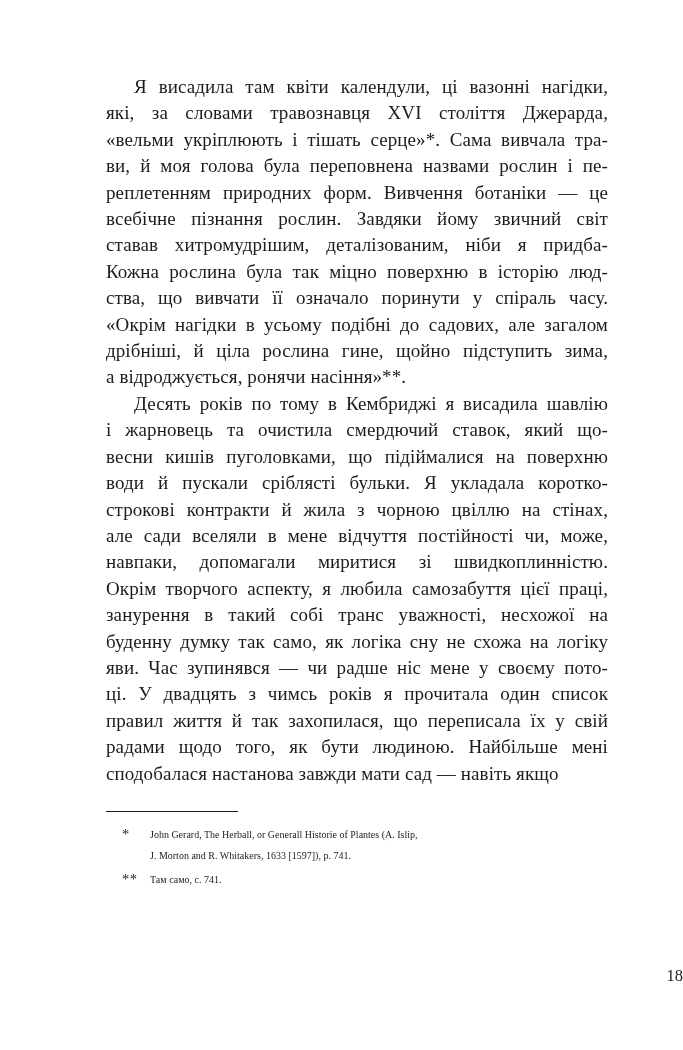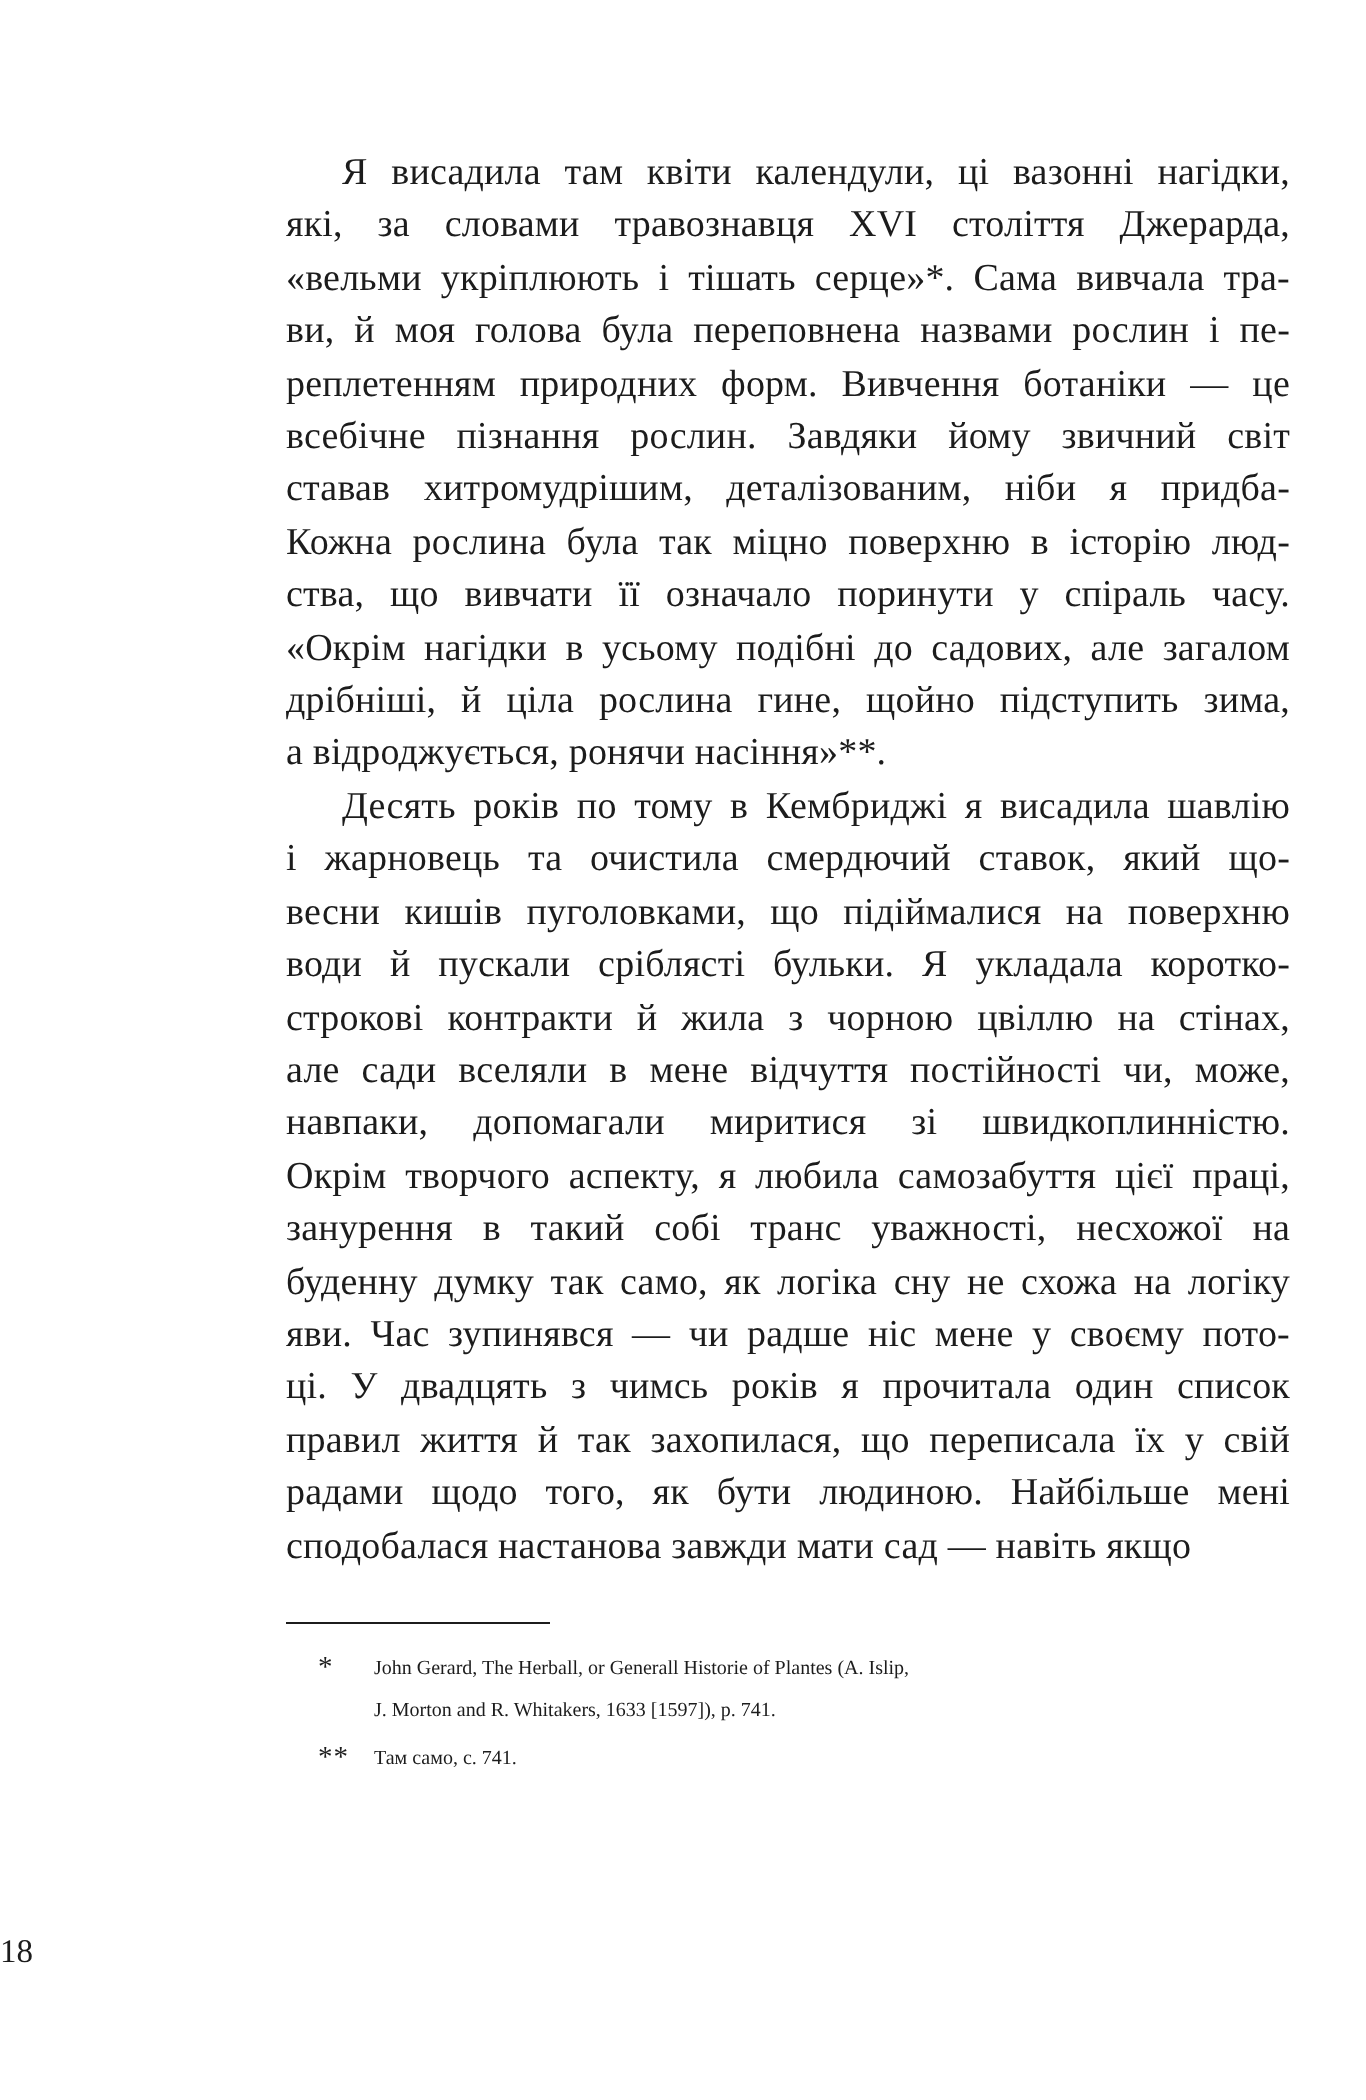--- a/index.html
+++ b/index.html
@@ -15,21 +15,20 @@
     background: #ffffff;
     font-family: "Liberation Serif", "DejaVu Serif", serif;
     color: #1c1c1c;
     overflow: hidden;
   }
   .text-block {
     position: absolute;
     left: 106px;
     top: 74px;
     width: 502px;
-    margin-left: 37px;
   }
   .paragraph {
     margin: 0;
   }
   .line {
     font-size: 19px;
     line-height: 26.4px;
     text-align: justify;
     text-align-last: justify;
     letter-spacing: 0.1px;
@@ -70,21 +69,21 @@
   }
   .footnote-line {
     font-size: 10px;
     line-height: 21.5px;
   }
   .page-number {
     position: absolute;
     left: 0;
     right: 0;
     bottom: 64px;
-    text-align: left;
+    text-align: right;
     font-size: 16.5px;
     color: #1c1c1c;
   }
 </style>
 </head>
 <body>
 
 <div class="page">
   <div class="text-block">
     <div>

